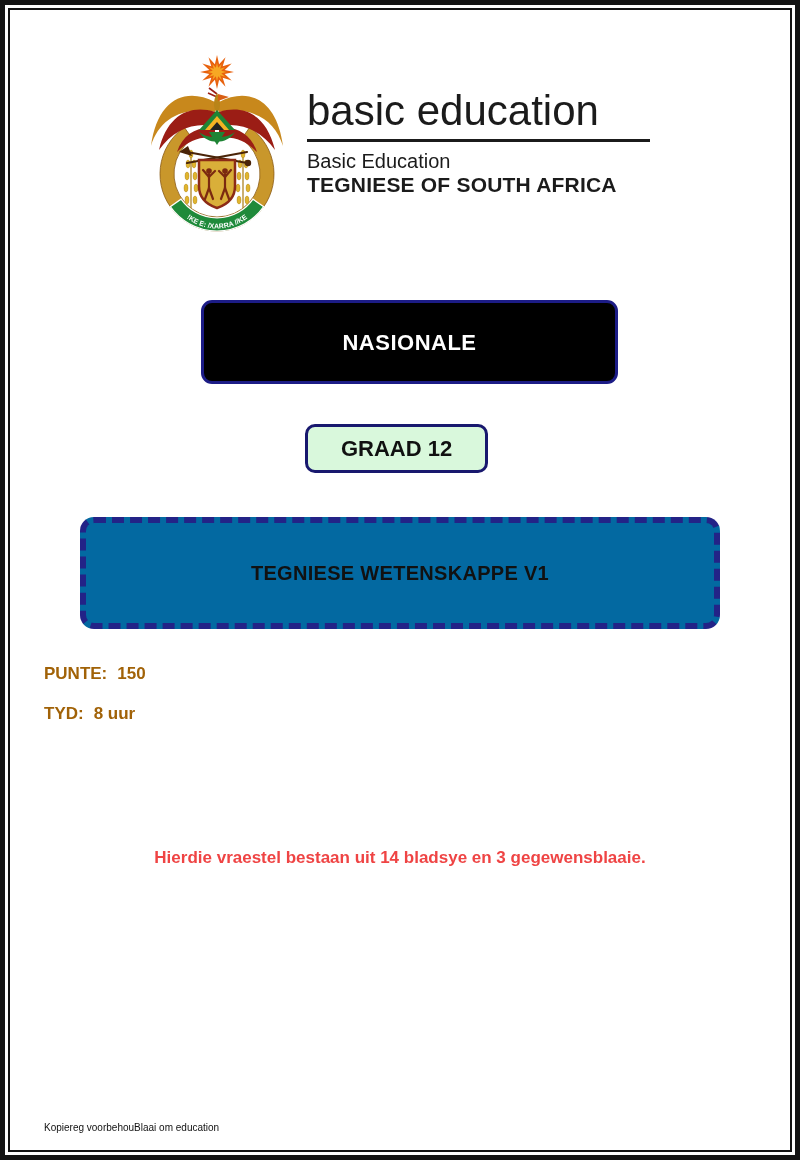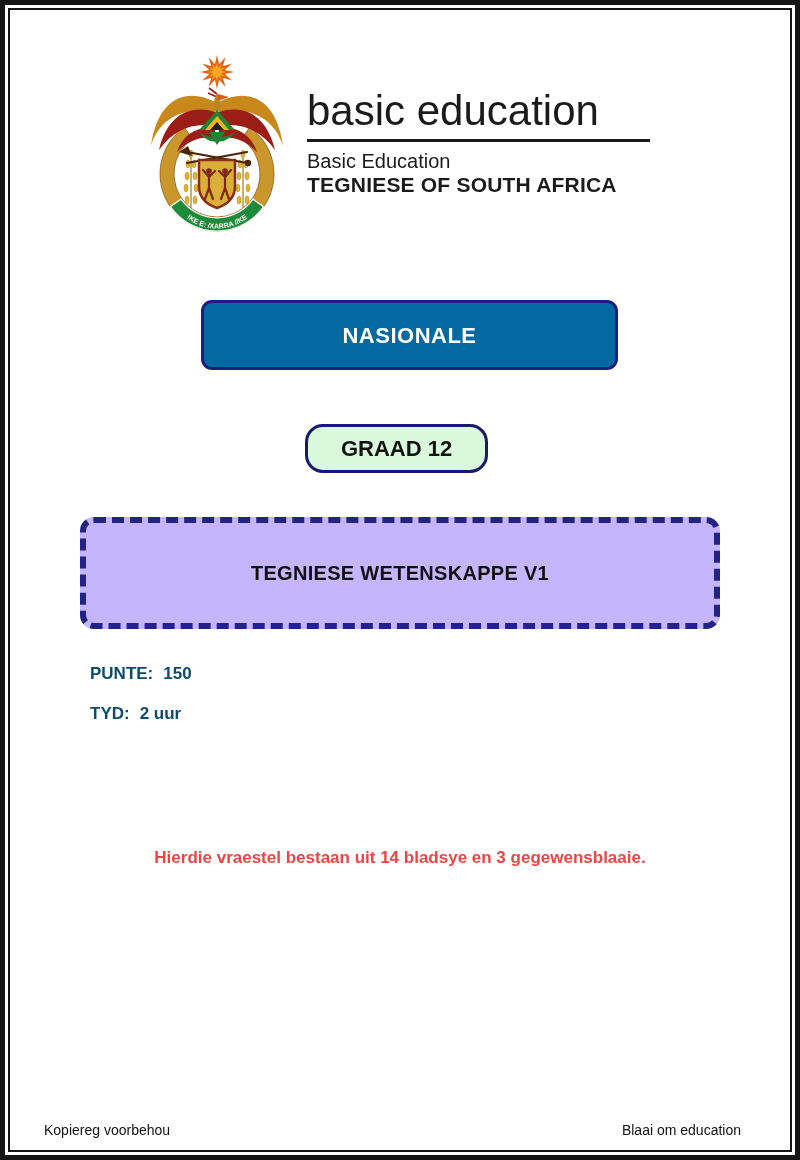--- a/index.html
+++ b/index.html
@@ -20,56 +20,56 @@
   
   .coat-of-arms { position:absolute; left:147px; top:52px; width:140px; height:190px; }
   .wordmark-block { position:absolute; left:307px; top:88px; width:360px; }
   .wordmark { font-size:42px; font-weight:400; color:#1b1b1b; letter-spacing:0px; line-height:1.1; }
   .wordmark-rule { width:343px; height:3px; background:#1b1b1b; margin:5px 0 7px 0; }
   .dept-line { font-size:20px; line-height:24px; color:#1b1b1b; }
   .dept-line.bold { font-weight:bold; font-size:21px; letter-spacing:0.2px; }
 
   
   .banner-certificate {
-    position:absolute; left:201px; top:300px; width:417px; height:70px;
-    background:#0369a1; border:3px solid #1c1c86; border-radius:11px;
+    position:absolute; left:201px; top:300px; width:417px; height:84px;
+    background:#000000; border:3px solid #1c1c86; border-radius:11px;
     display:flex; flex-direction:column; align-items:center; justify-content:center;
     color:#ffffff; font-weight:bold; font-size:22px; line-height:27px;
     text-align:center; letter-spacing:0.5px; box-sizing:border-box;
   }
   .banner-grade {
     position:absolute; left:305px; top:424px; width:183px; height:49px;
-    background:#d9f8dc; border:3px solid #18186e; border-radius:18px;
+    background:#d9f8dc; border:3px solid #18186e; border-radius:10px;
     display:flex; align-items:center; justify-content:center;
     font-weight:bold; font-size:22px; color:#111; box-sizing:border-box;
   }
   .banner-subject {
     position:absolute; left:80px; top:517px; width:640px; height:112px;
-    background:#c4b5fd; border:6px dashed #232387; border-radius:14px;
+    background:#0369a1; border:6px dashed #232387; border-radius:14px;
     display:flex; flex-direction:column; align-items:center; justify-content:center;
     gap:24px; text-align:center; box-sizing:border-box;
   }
   .banner-subject .line { font-weight:bold; font-size:20px; color:#111; letter-spacing:0.3px; }
 
   
-  .detail { position:absolute; left:44px; font-weight:bold; font-size:17px; color:#0c4a6e;margin-left:46px; }
+  .detail { position:absolute; left:44px; font-weight:bold; font-size:17px; color:#a16207; }
   .detail .value { margin-left:10px; }
   .detail-marks { top:664px; }
   .detail-time  { top:704px; }
 
   .note {
     position:absolute; left:0; top:848px; width:100%;
     text-align:center; font-weight:bold; font-size:17px; color:#ef4444;
   }
 
   
   .footer {
     position:absolute; left:44px; right:59px; top:1122px;
-    display:flex; justify-content:space-between;
-    font-size:14px; color:#111;
+    display:flex; 
+    font-size:10px; color:#111;
   }
 </style>
 </head>
 <body>
 
 <div class="page">
 
   <svg class="coat-of-arms" viewBox="0 0 140 190" aria-hidden="true">
 
     <g>
@@ -176,21 +176,21 @@
   </div>
 
   <div class="banner-subject">
     <div class="line">TEGNIESE WETENSKAPPE V1</div>
   </div>
 
   <div class="detail detail-marks">
     <span>PUNTE:</span><span class="value">150</span>
   </div>
   <div class="detail detail-time">
-    <span>TYD:</span><span class="value">2 uur</span>
+    <span>TYD:</span><span class="value">8 uur</span>
   </div>
 
   <div class="note">Hierdie vraestel bestaan uit 14 bladsye en 3 gegewensblaaie.</div>
 
   <div class="footer">
     <span>Kopiereg voorbehou</span>
     <span>Blaai om education</span>
   </div>
 
 </div>

